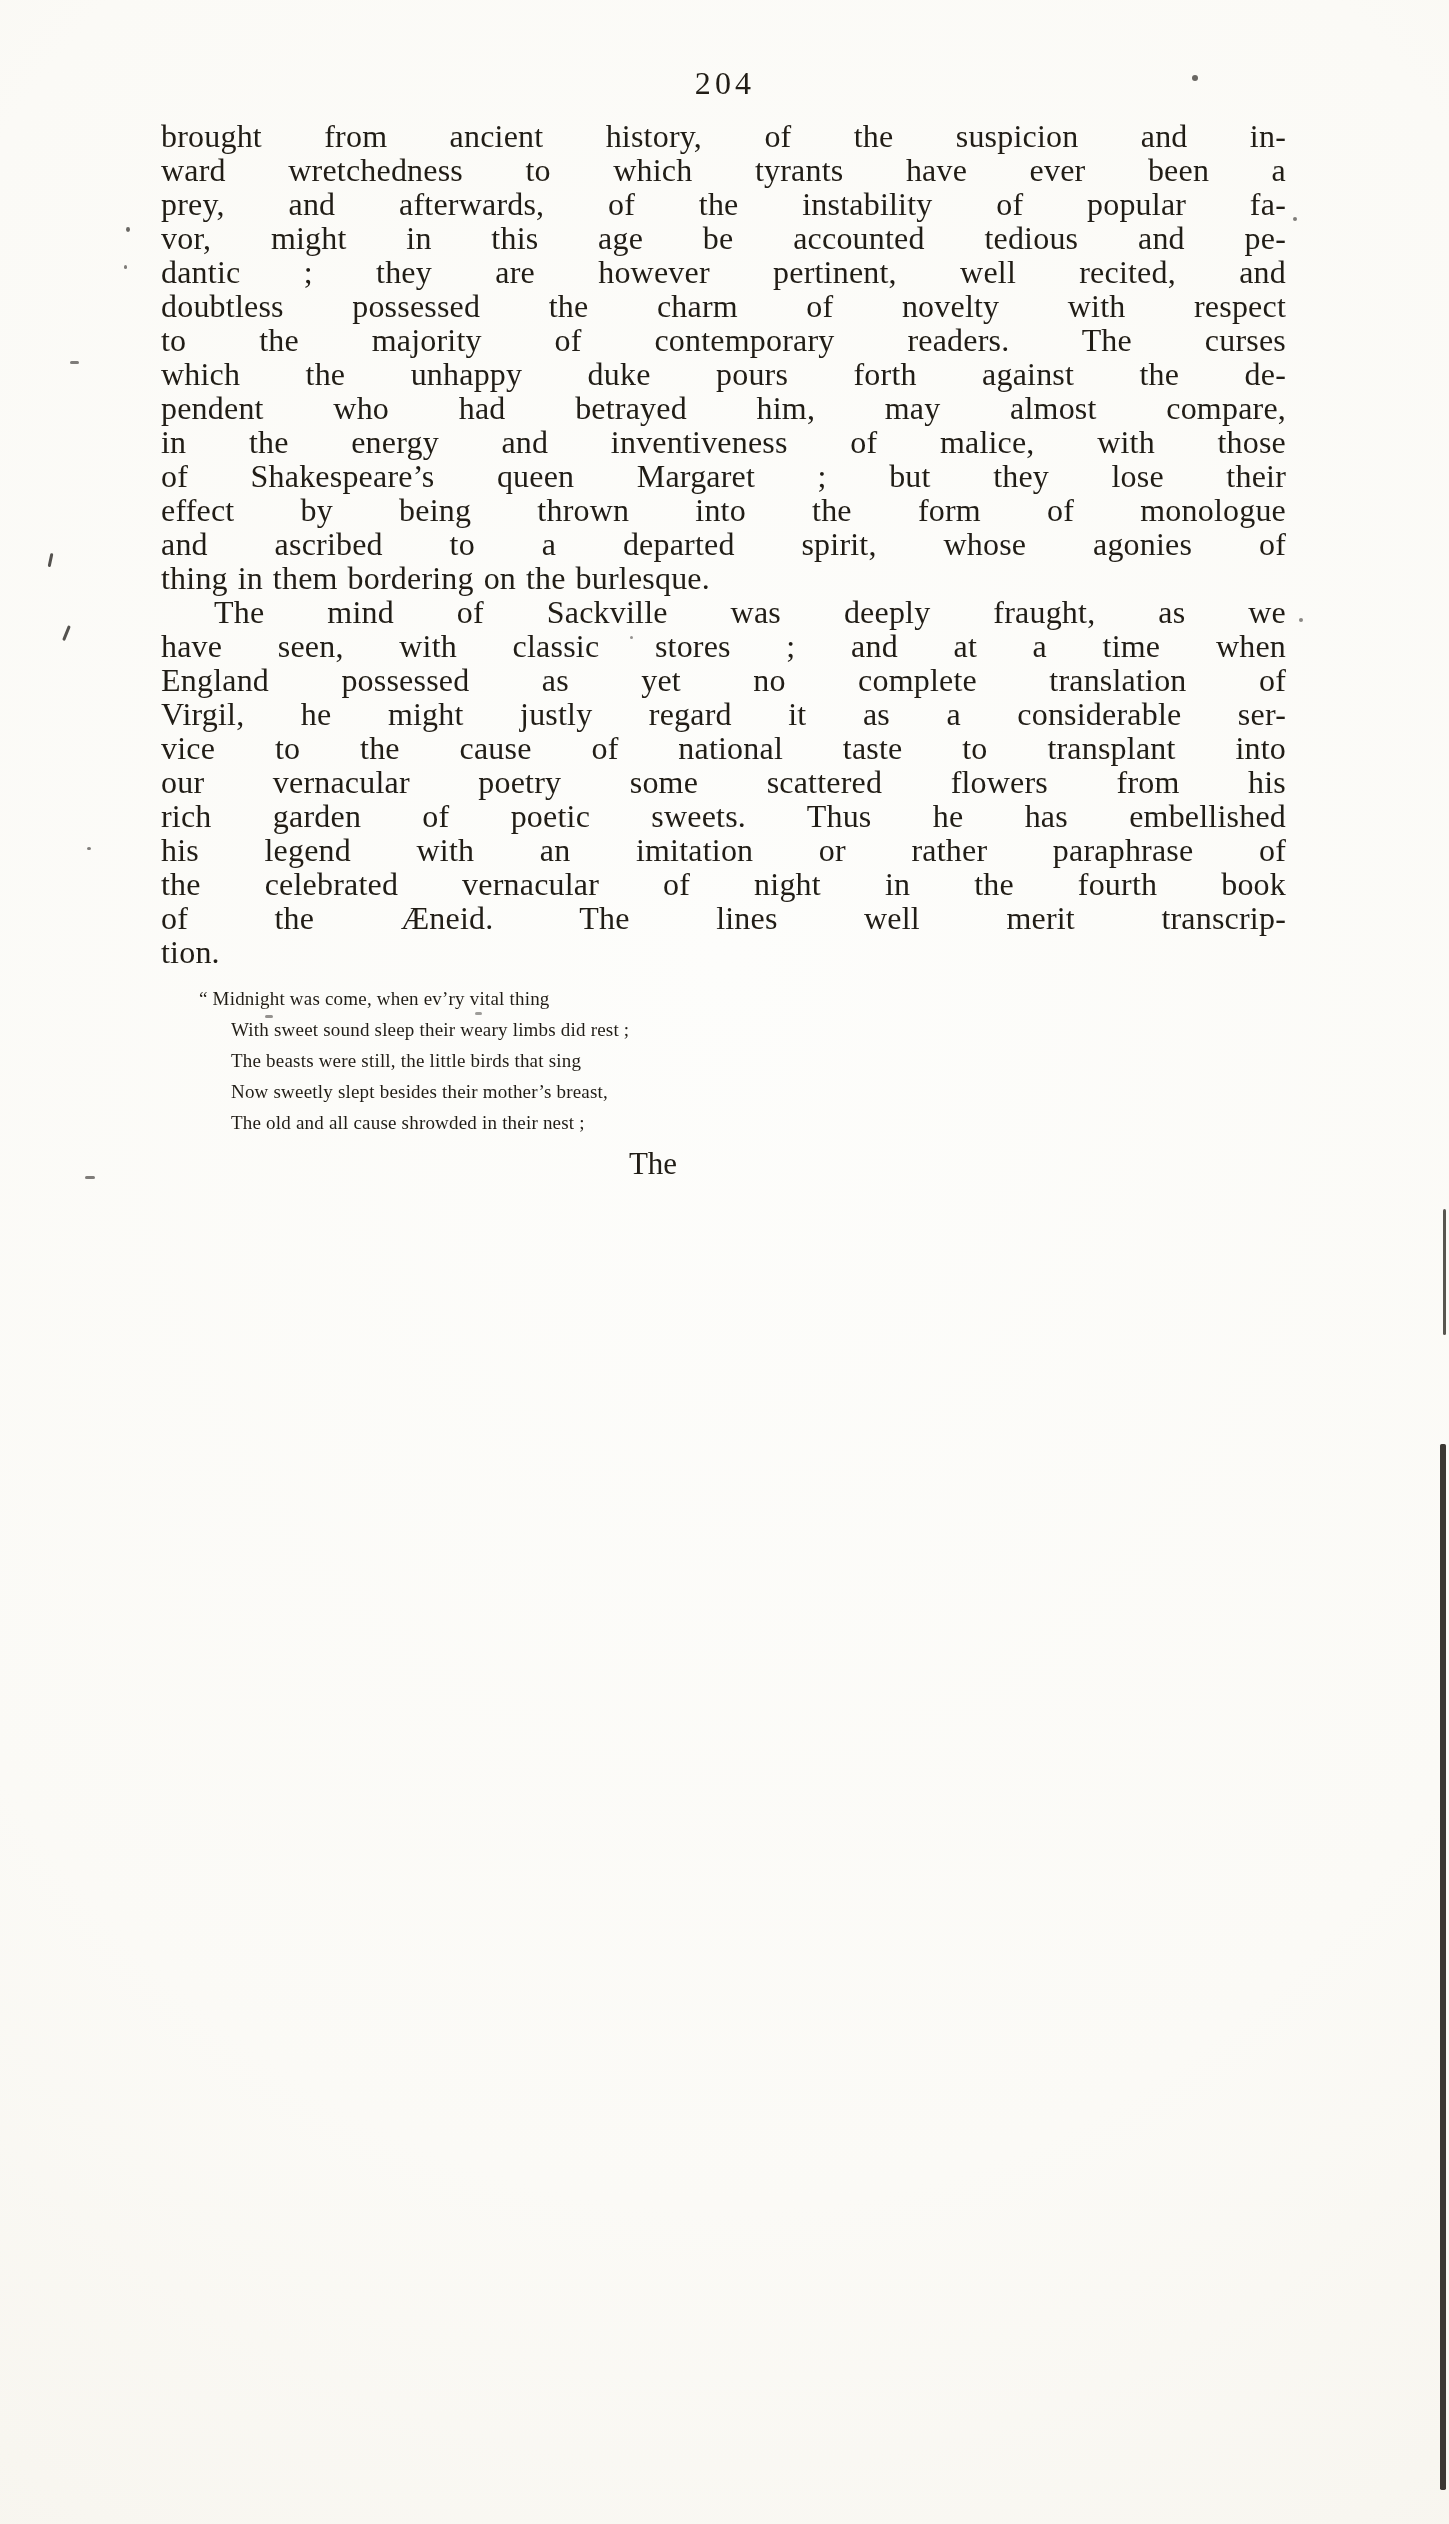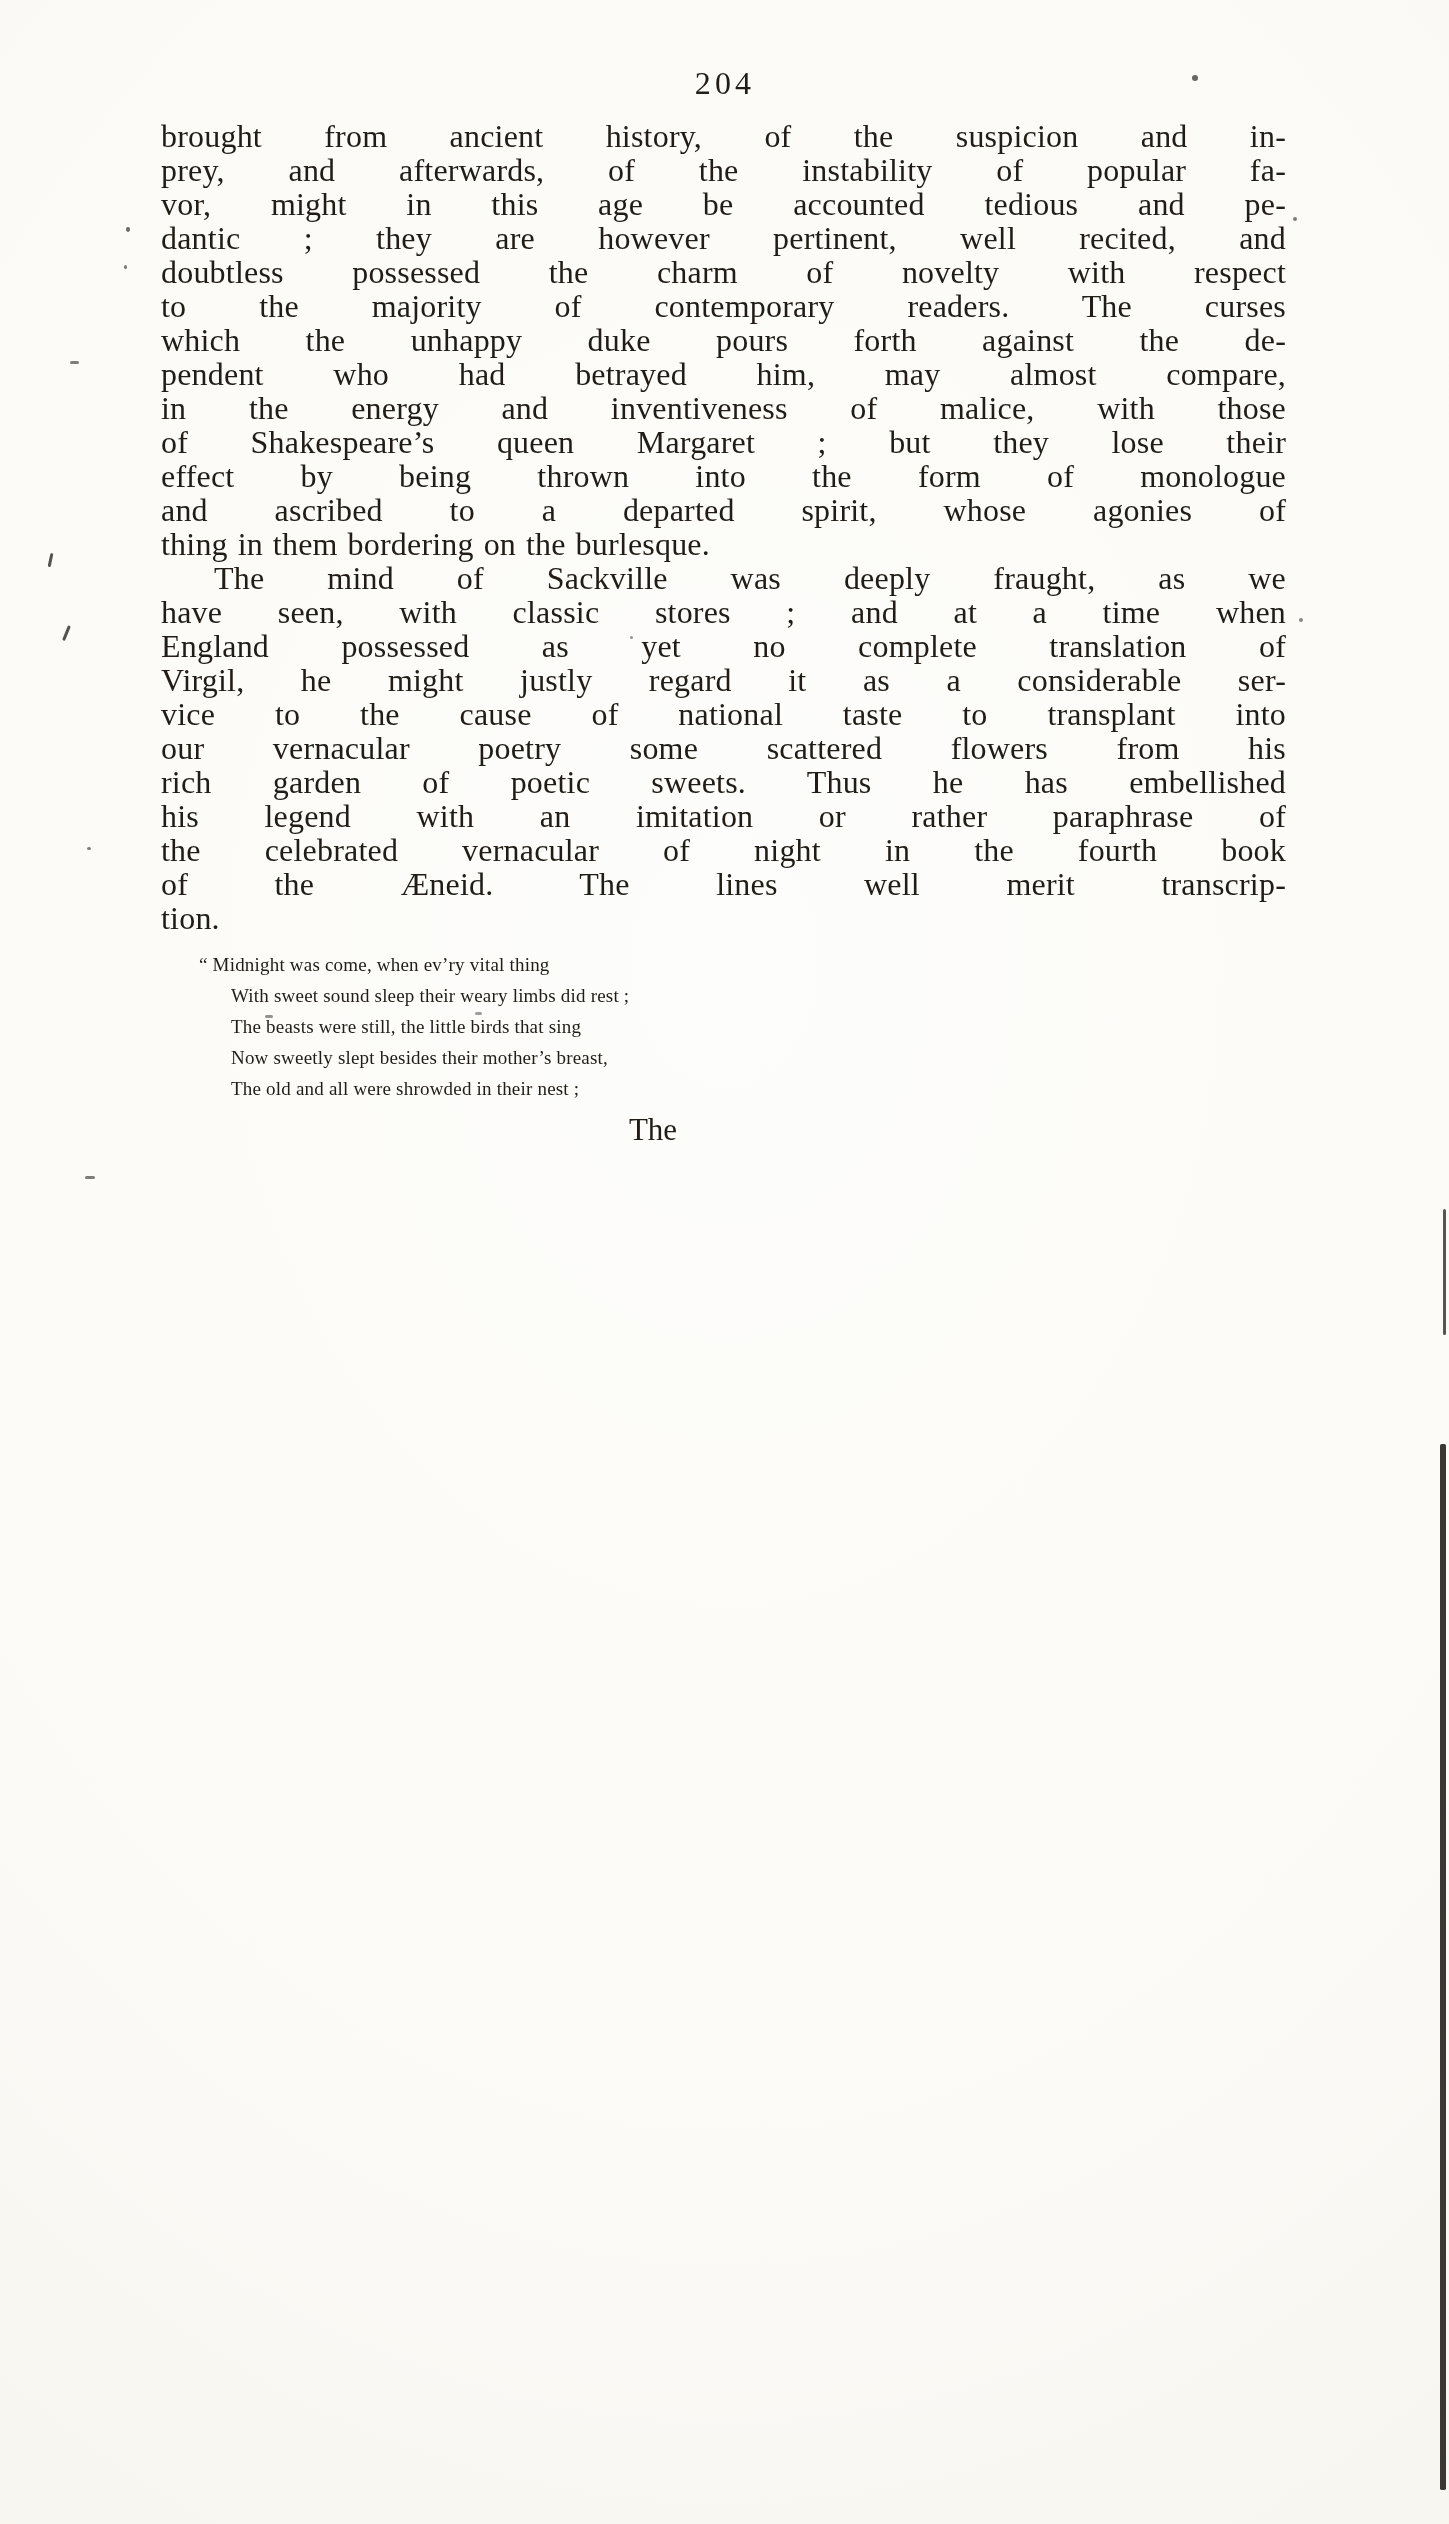--- a/index.html
+++ b/index.html
@@ -42,20 +42,21 @@
 </head>
 <body>
 
 <div class="page">
 
   <div class="page-number">204</div>
 
   <div class="text-block">
     <div class="paragraph p1">
         <div class="line">brought from ancient history, of the suspicion and in-</div>
+        <div class="line">ward wretchedness to which tyrants have ever been a</div>
         <div class="line">prey, and afterwards, of the instability of popular fa-</div>
         <div class="line">vor, might in this age be accounted tedious and pe-</div>
         <div class="line">dantic ; they are however pertinent, well recited, and</div>
         <div class="line">doubtless possessed the charm of novelty with respect</div>
         <div class="line">to the majority of contemporary readers. The curses</div>
         <div class="line">which the unhappy duke pours forth against the de-</div>
         <div class="line">pendent who had betrayed him, may almost compare,</div>
         <div class="line">in the energy and inventiveness of malice, with those</div>
         <div class="line">of Shakespeare’s queen Margaret ; but they lose their</div>
         <div class="line">effect by being thrown into the form of monologue</div>
@@ -73,21 +74,21 @@
         <div class="line">his legend with an imitation or rather paraphrase of</div>
         <div class="line">the celebrated vernacular of night in the fourth book</div>
         <div class="line">of the Æneid. The lines well merit transcrip-</div>
         <div class="line">tion.</div>
       </div>
     <div class="verse">
         <div class="vline">“ Midnight was come, when ev’ry vital thing</div>
         <div class="vline">With sweet sound sleep their weary limbs did rest ;</div>
         <div class="vline">The beasts were still, the little birds that sing</div>
         <div class="vline">Now sweetly slept besides their mother’s breast,</div>
-        <div class="vline">The old and all were shrowded in their nest ;</div>
+        <div class="vline">The old and all cause shrowded in their nest ;</div>
       </div>
     <div class="catchword">The</div>
   </div>
 
   <div class="speck" style="left:1192px;top:75px;width:6px;height:6px;opacity:.7;"></div>
   <div class="speck" style="left:1293px;top:217px;width:4.2px;height:4.2px;opacity:.6;"></div>
   <div class="speck" style="left:126px;top:227px;width:4.2px;height:5.1px;opacity:.7;"></div>
   <div class="speck" style="left:124px;top:265px;width:3.4px;height:4.2px;opacity:.6;"></div>
   <div class="mark" style="left:70px;top:361px;width:9.3px;height:2.5px;opacity:.6;"></div>
   <div class="speck" style="left:1299px;top:618px;width:4.2px;height:4.2px;opacity:.55;"></div>

